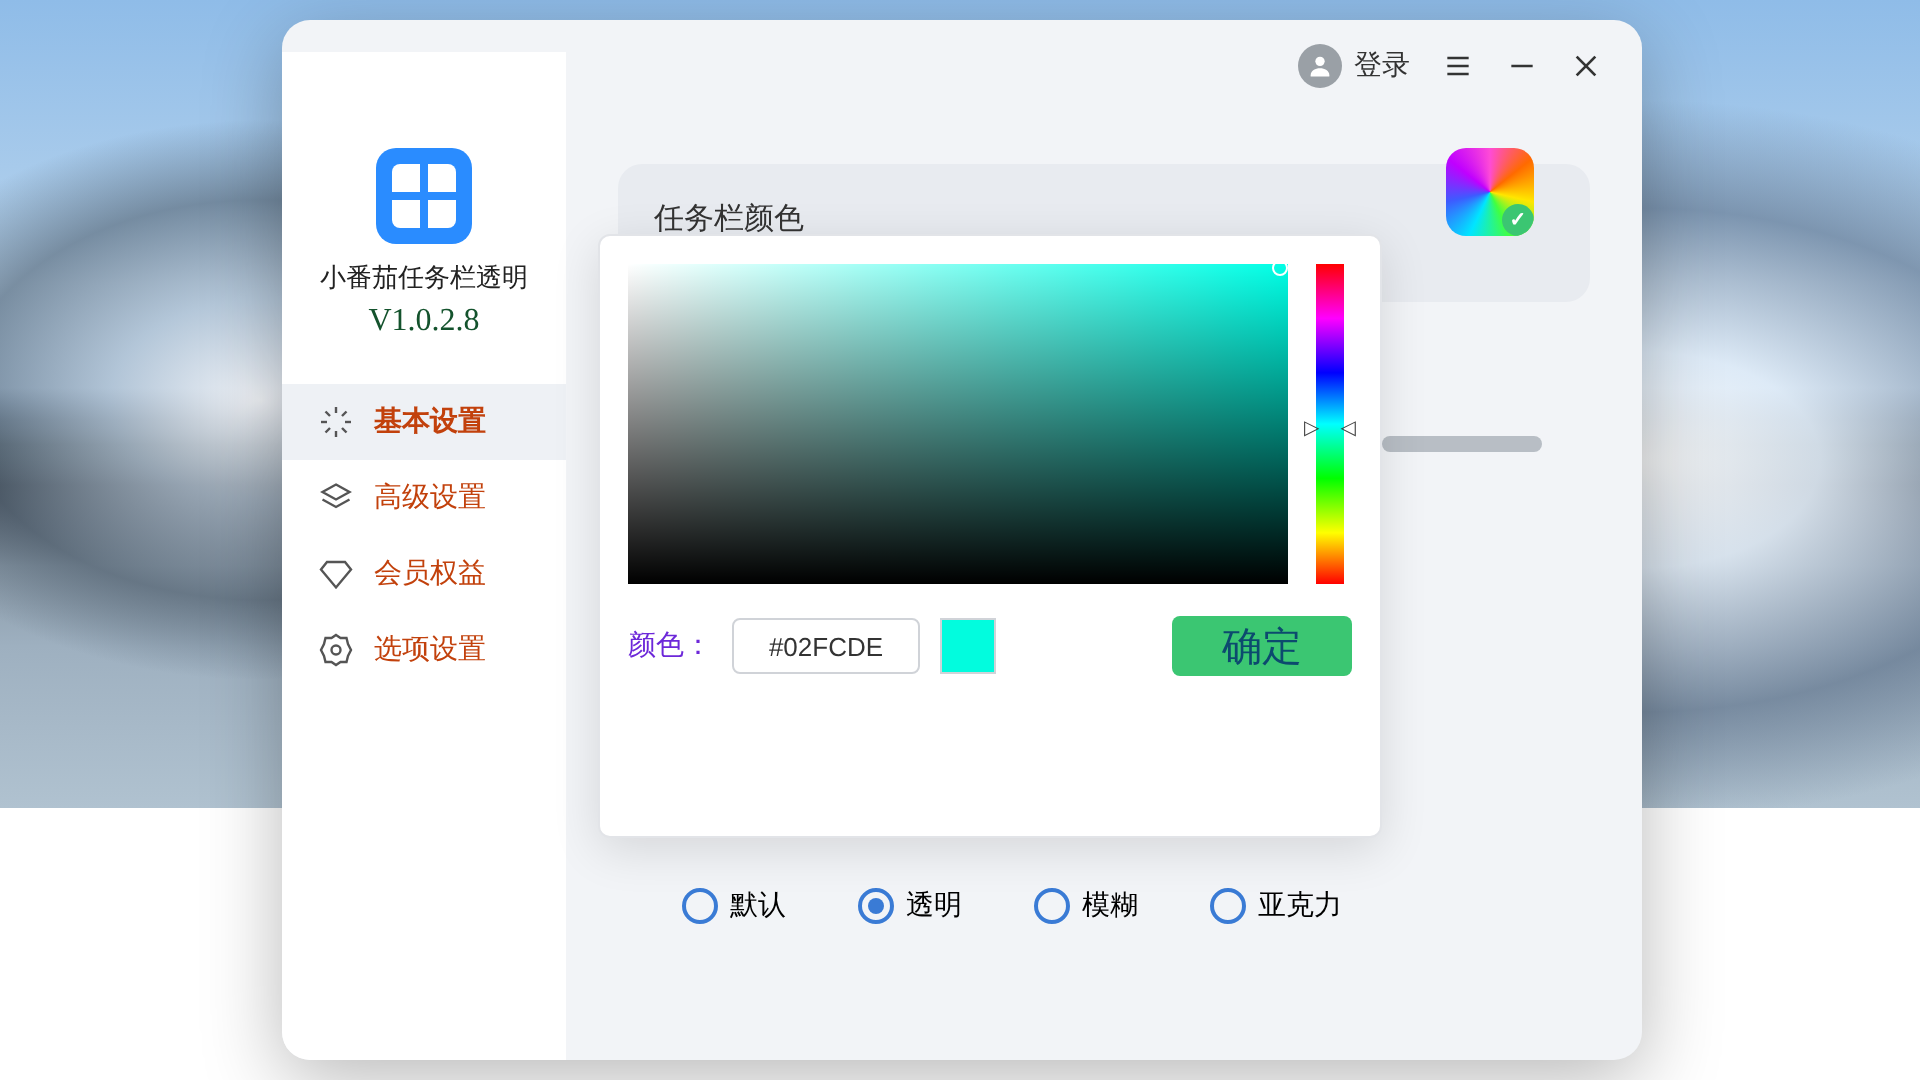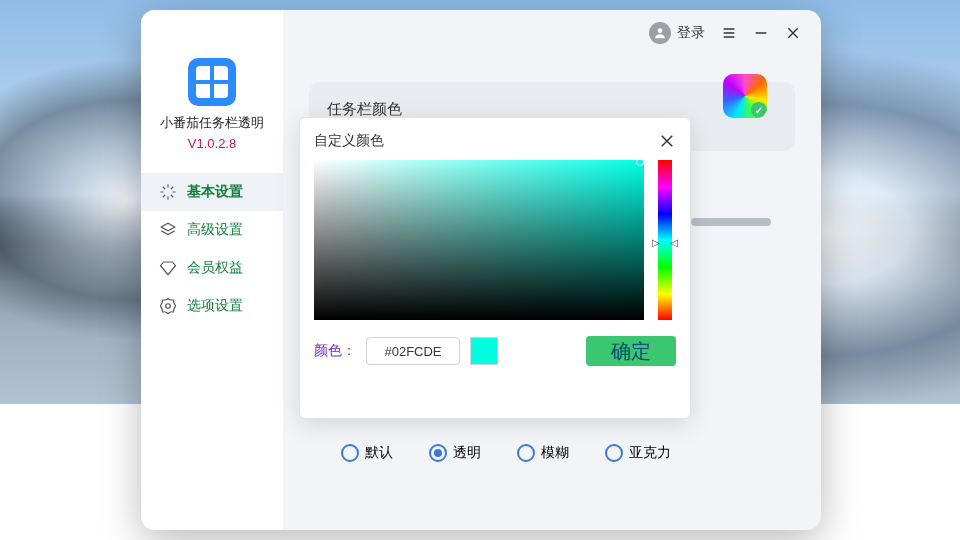--- a/index.html
+++ b/index.html
@@ -24,30 +24,30 @@
 }
 
 .titlebar { position: absolute; top: 0; right: 0; height: 46px; display: flex; align-items: center; gap: 16px; padding-right: 20px; }
 .login-region { display: flex; align-items: center; gap: 6px; cursor: pointer; }
 .avatar { width: 22px; height: 22px; border-radius: 50%; background: #9aa0a6; display: flex; align-items: center; justify-content: center; }
 .avatar svg { width: 14px; height: 14px; }
 .login-text { font-size: 14px; color: #333; }
 .title-btn { width: 16px; height: 16px; display: flex; align-items: center; justify-content: center; cursor: pointer; color: #333; }
 .title-btn svg { width: 16px; height: 16px; }
 
-.sidebar { position: absolute; left: 0; top: 0; bottom: 0; width: 142px; background: #fff; }
+.sidebar { position: absolute; left: 0; top: 16px; bottom: 0; width: 142px; background: #fff; }
 .logo { margin: 48px auto 8px; width: 48px; height: 48px; border-radius: 10px; background: #2a8cff; display: flex; align-items: center; justify-content: center; }
 .logo-inner { width: 32px; height: 32px; background: #fff; border-radius: 4px; position: relative; }
 .logo-inner::before, .logo-inner::after { content:""; position:absolute; background:#2a8cff; }
 .logo-inner::before { top:0; bottom:0; left:14px; width:4px; }
 .logo-inner::after { left:0; right:0; top:14px; height:4px; }
 .app-name { text-align: center; font-size: 13px; color: #222; padding: 0 8px; }
-.app-version { text-align: center; font-size: 13px; color: #be185d; margin-top: 4px; }
+.app-version { text-align: center; font-size: 16px; color: #14532d; margin-top: 4px; font-family: Liberation Serif, serif; }
 .nav { margin-top: 22px; }
-.nav-item { display:flex; align-items:center; gap:10px; padding: 10px 18px; font-size:14px; color:#15803d; cursor:pointer; }
+.nav-item { display:flex; align-items:center; gap:10px; padding: 10px 18px; font-size:14px; color:#c2410c; cursor:pointer; }
 .nav-item.active { background:#eef1f5; font-weight:600; }
 .nav-icon { width:18px; height:18px; color:#555; flex-shrink:0; }
 .nav-icon svg { width:100%; height:100%; }
 
 .content { position:absolute; left:142px; right:0; top:46px; bottom:0; padding: 26px; overflow:hidden; }
 .panel-section { background:#e8ebf0; border-radius:12px; padding:18px; margin-bottom:20px; }
 .section-title { font-size:15px; color:#333; margin-bottom:14px; }
 .color-swatch-big { position:absolute; right:54px; top:64px; width:44px; height:44px; border-radius:10px; overflow:hidden; background: conic-gradient(from 0deg, #ff4bd6, #ff6a00, #ffe600, #42ff3f, #00e5ff, #3d5bff, #c000ff, #ff4bd6); }
 .swatch-check { position:absolute; bottom:0; right:0; width:16px; height:16px; border-radius:50%; background:#3bc672; display:flex; align-items:center; justify-content:center; color:#fff; font-size:10px; font-weight:bold; }
 .slider-placeholder { position:absolute; right:50px; top:208px; width:80px; height:8px; background:#b8bec5; border-radius:4px; }
@@ -186,29 +186,20 @@
         <div class="radio-circle"></div>
         <span>模糊</span>
       </div>
       <div class="radio-item">
         <div class="radio-circle"></div>
         <span>亚克力</span>
       </div>
     </div>
 
     <div class="dialog">
-      <div class="dialog-header">
-        <span>自定义颜色</span>
-        <div class="close-btn">
-          <svg viewBox="0 0 24 24" stroke="currentColor" stroke-width="2" fill="none">
-              <line x1="5" y1="5" x2="19" y2="19"></line>
-              <line x1="19" y1="5" x2="5" y2="19"></line>
-            </svg>
-        </div>
-      </div>
       <div class="picker-body">
         <div class="sv-panel">
           <div class="sv-cursor"></div>
         </div>
         <div class="hue-strip">
           <div class="hue-arrows">
               <span>▷</span>
               <span>◁</span>
             </div>
         </div>

